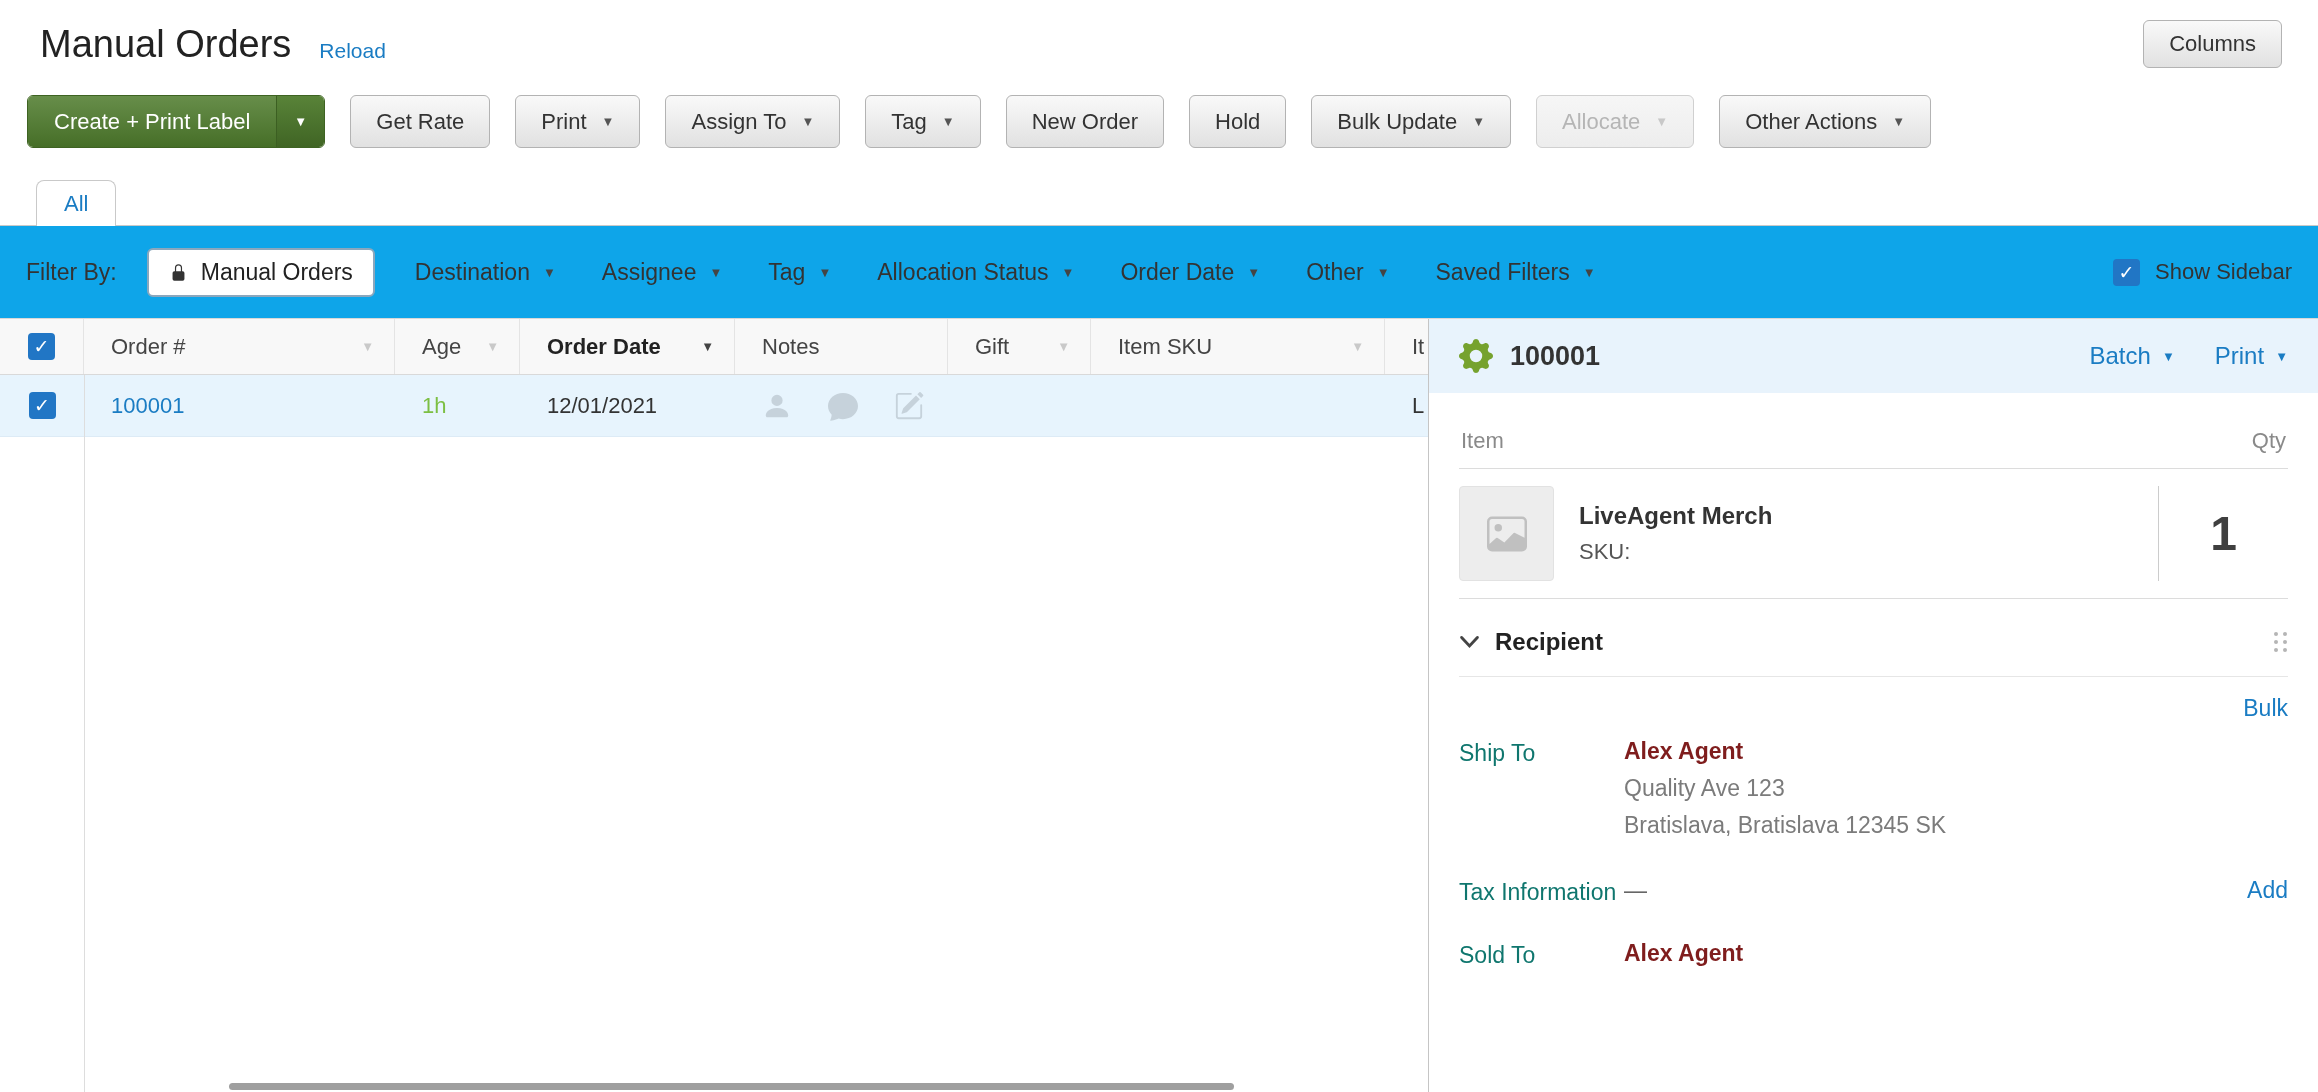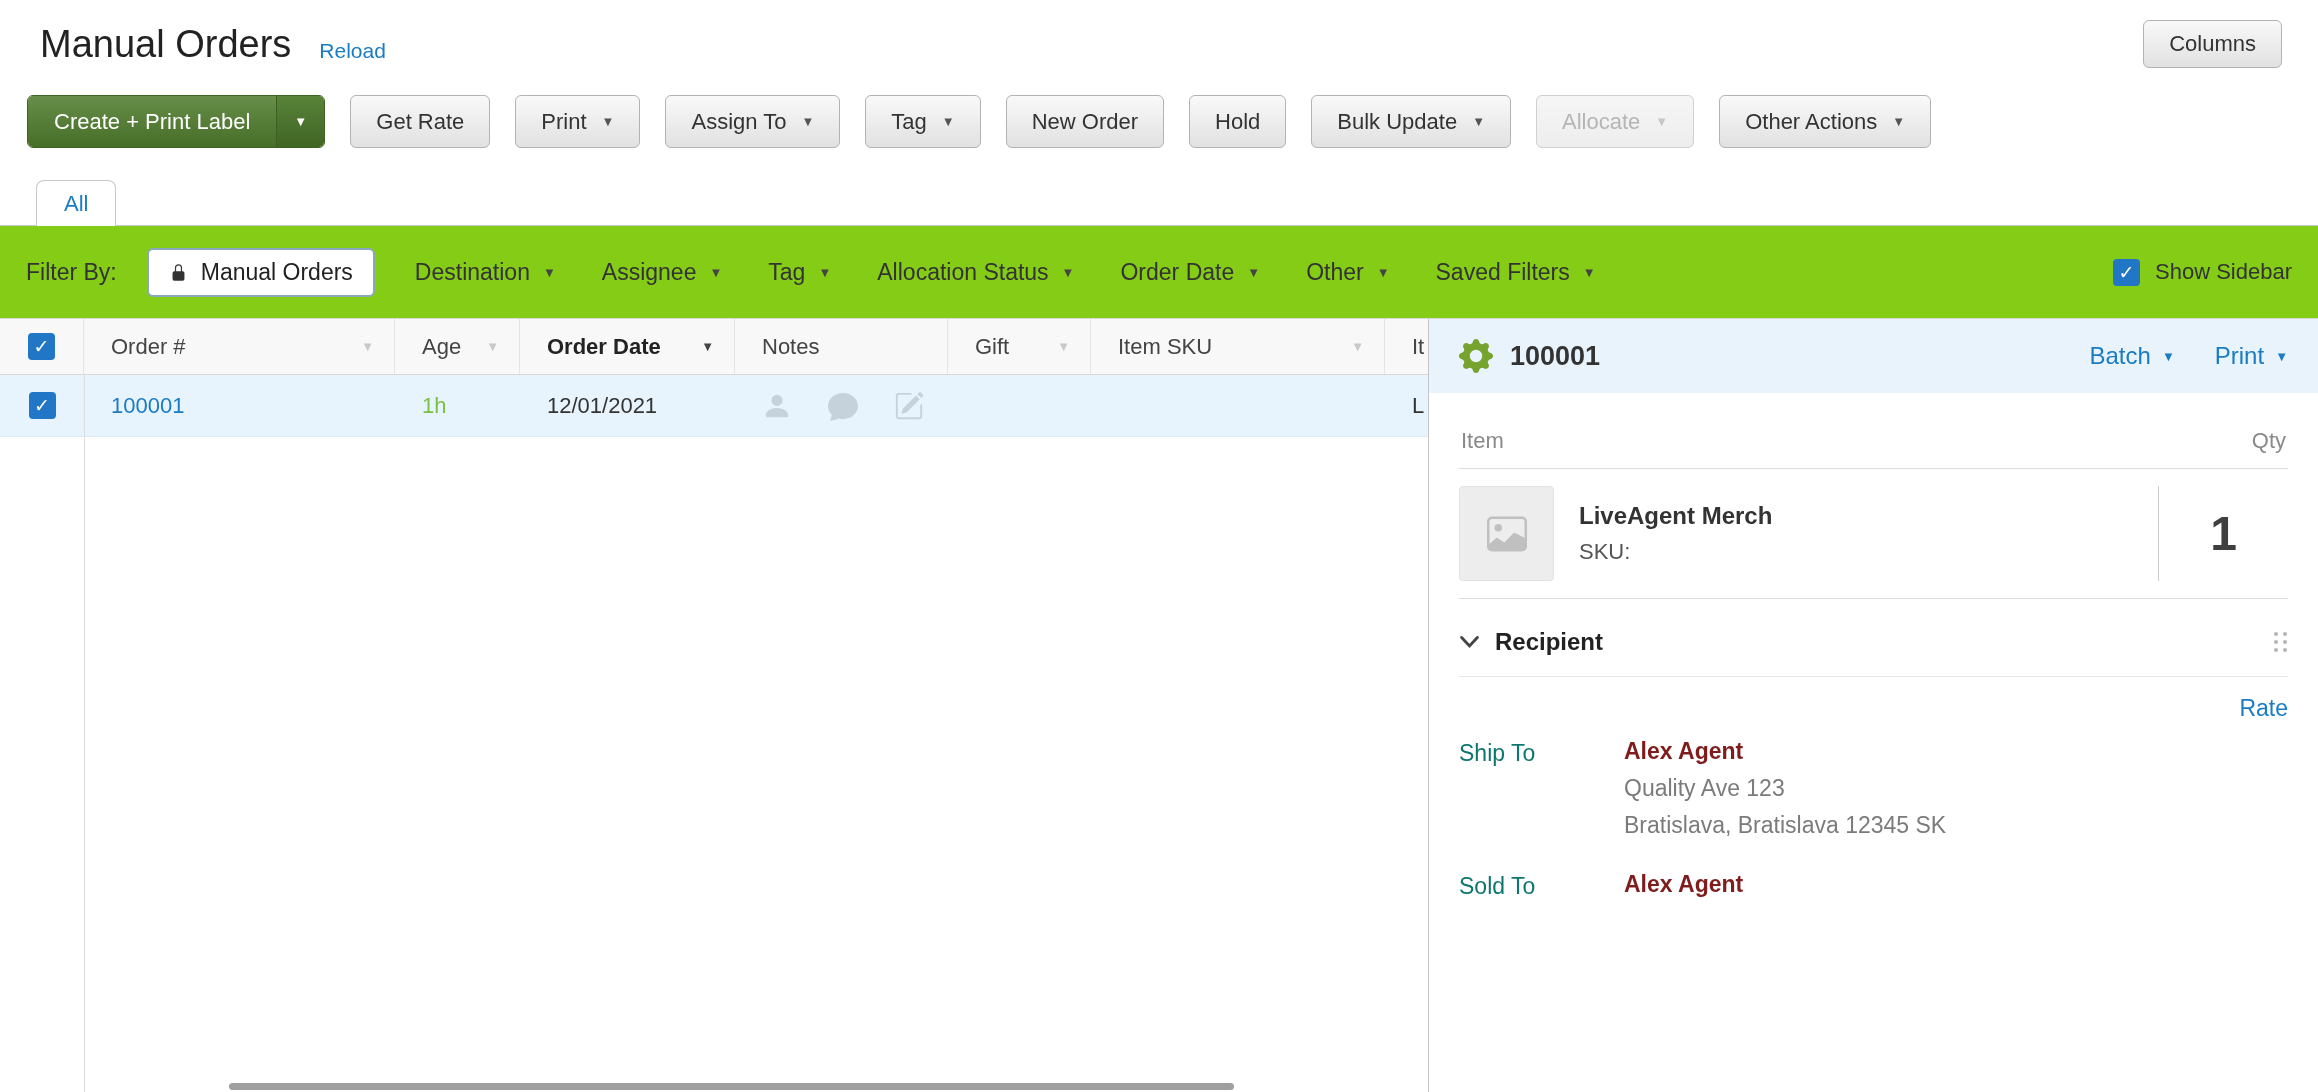--- a/index.html
+++ b/index.html
@@ -36,21 +36,21 @@
   .green-caret{display:flex;align-items:center;justify-content:center;width:48px;background-color:var(--button-green);
       background-image:linear-gradient(rgba(255,255,255,.06),rgba(0,0,0,.18));border-left:1px solid #3c5f22;color:#fff;}
   .green-caret .caret{font-size:13px;color:#fff;}
 
   
   .tabbar{margin-top:32px;padding-left:36px;border-bottom:1px solid #c9c9c9;display:flex;flex-shrink:0;}
   .tab{height:46px;display:flex;align-items:center;padding:0 27px;border:1px solid #c9c9c9;border-bottom:none;
        border-radius:8px 8px 0 0;background:#fff;color:var(--link-blue);font-size:22px;margin-bottom:-1px;z-index:2;cursor:pointer;}
 
   
-  .filterbar{height:93px;display:flex;align-items:center;padding:0 26px;border-bottom:1px solid #d8d8d8;flex-shrink:0;background:#84cc16;}
+  .filterbar{height:93px;display:flex;align-items:center;padding:0 26px;border-bottom:1px solid #d8d8d8;flex-shrink:0;background:#0ea5e9;}
   .filter-label{font-size:23px;color:#333;}
   .filter-chip{display:flex;align-items:center;gap:13px;margin-left:30px;padding:9px 20px;border:2px solid #8ba7bd;
        border-radius:6px;font-size:23px;color:#222;cursor:pointer;background:#fff;}
   .filters{display:flex;align-items:center;gap:46px;margin-left:40px;}
   .filter-dd{display:flex;align-items:center;gap:13px;font-size:23px;color:#333;cursor:pointer;}
   .filter-dd .caret{font-size:13px;color:#444;}
   .show-sidebar{margin-left:auto;display:flex;align-items:center;gap:15px;font-size:22px;color:#333;cursor:pointer;}
   .checkbox{width:27px;height:27px;background:var(--checkbox-blue);border-radius:4px;display:flex;align-items:center;
        justify-content:center;color:#fff;font-size:19px;font-weight:bold;cursor:pointer;flex-shrink:0;}
 
@@ -354,32 +354,37 @@
               <i></i>
               <i></i>
               <i></i>
               <i></i>
               <i></i>
           </div>
         </div>
         <div class="section-divider"></div>
 
         <div class="edit-row">
-          <span class="link">Rate</span>
+          <span class="link">Bulk</span>
         </div>
 
         <div class="detail-row">
           <div class="dlabel">Ship To</div>
           <div class="dvalue">
             <div class="person-name">Alex Agent</div>
             <div class="addr">Quality Ave 123</div>
             <div class="addr">Bratislava, Bratislava 12345 SK</div>
           </div>
         </div>
 
+        <div class="detail-row tax-row">
+          <div class="dlabel">Tax Information</div>
+          <div class="dvalue dash">—</div>
+          <span class="link dadd">Add</span>
+        </div>
 
         <div class="detail-row sold-row">
           <div class="dlabel">Sold To</div>
           <div class="dvalue person-name">Alex Agent</div>
         </div>
       </div>
     </div>
   </div>
 </div>
 

